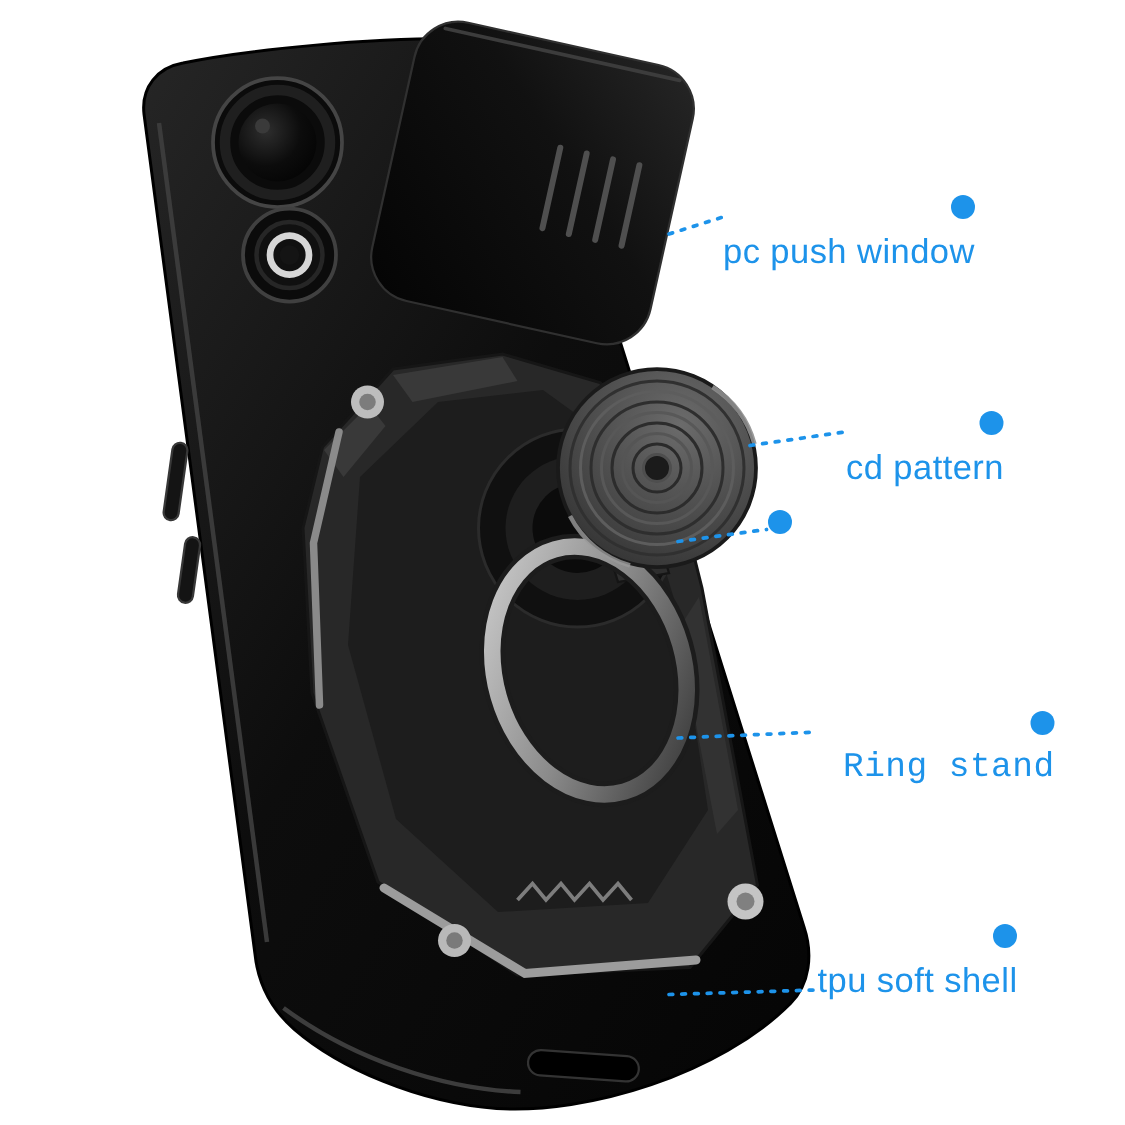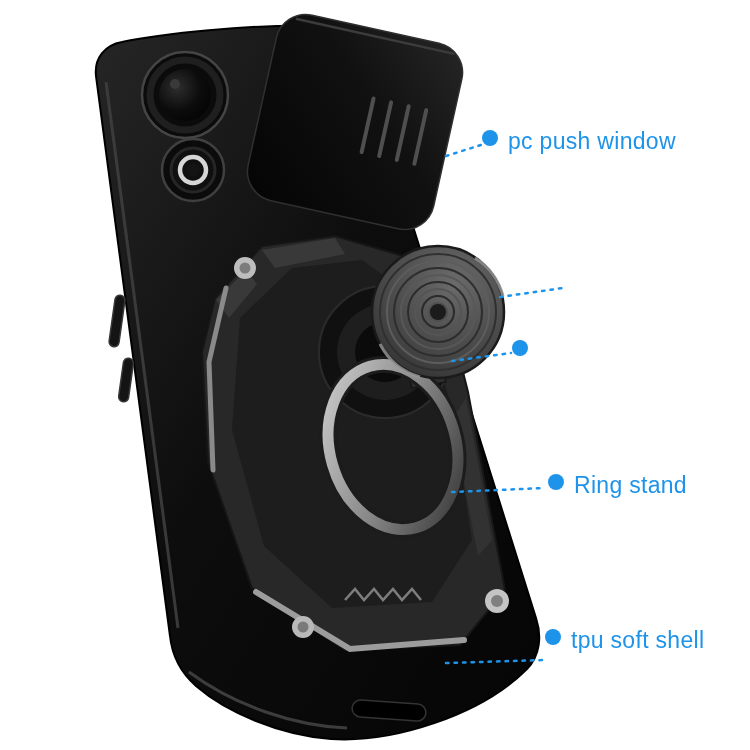--- a/index.html
+++ b/index.html
@@ -21,24 +21,25 @@
     background:#ffffff;
   }
   .stage svg{
     position:absolute;
     left:0;
     top:0;
   }
   .callout{
     position:absolute;
     display:flex;
-    align-items:flex-start;
+    align-items:flex-end;
     gap:10px;
     height:26px;
     white-space:nowrap;
+    flex-direction:column;
   }
   .callout .dot{
     width:16px;
     height:16px;
     border-radius:50%;
     background:var(--accent);
     flex:0 0 auto;
   }
   .callout .label{
     color:var(--accent);
@@ -170,28 +171,32 @@
       <path d="M452,492 L545,488"></path>
       <path d="M446,663 L544,660"></path>
     </g>
   </svg>
 
   <div class="callout" style="left:482px; top:130px;">
     <span class="dot"></span>
     <span class="label">pc push window</span>
   </div>
 
+  <div class="callout" style="left:564px; top:274px;">
+    <span class="dot"></span>
+    <span class="label">cd pattern</span>
+  </div>
 
   <div class="callout" style="left:512px; top:340px;">
     <span class="dot"></span>
   </div>
 
-  <div class="callout" style="left:548px; top:474px;">
+  <div class="callout" style="left:562px; top:474px;font-family:Liberation Mono, monospace;">
     <span class="dot"></span>
     <span class="label">Ring stand</span>
   </div>
 
-  <div class="callout" style="left:545px; top:629px;">
+  <div class="callout" style="left:545px; top:616px;">
     <span class="dot"></span>
     <span class="label">tpu soft shell</span>
   </div>
 
 </div>
 
 </body></html>

